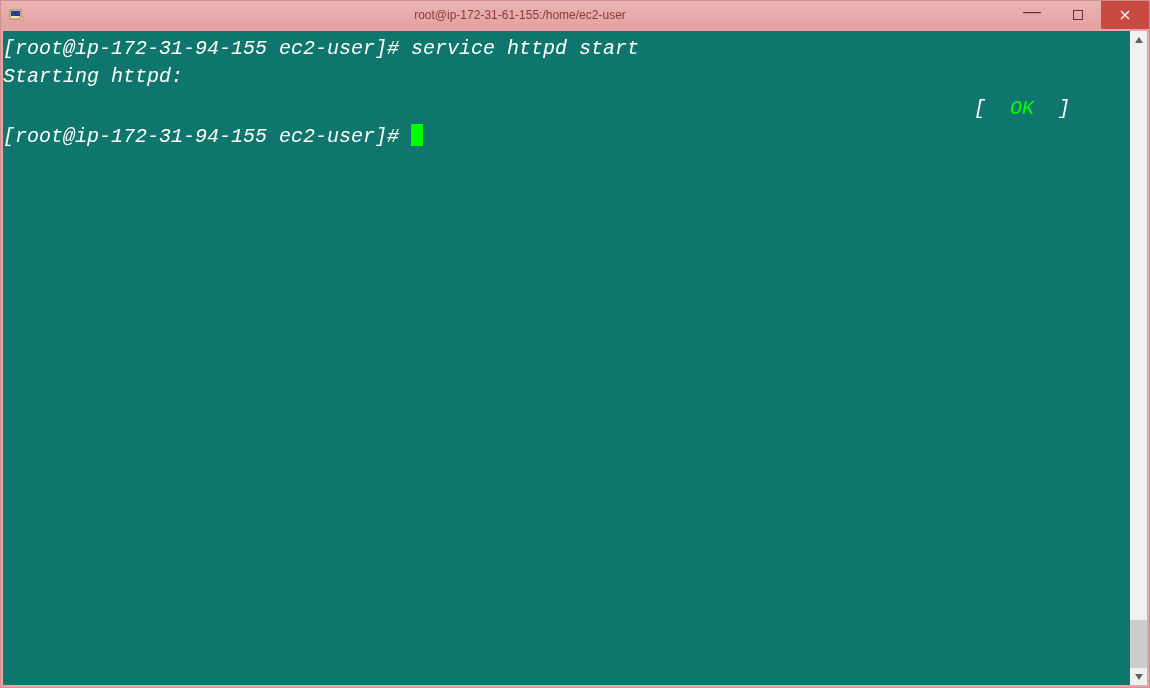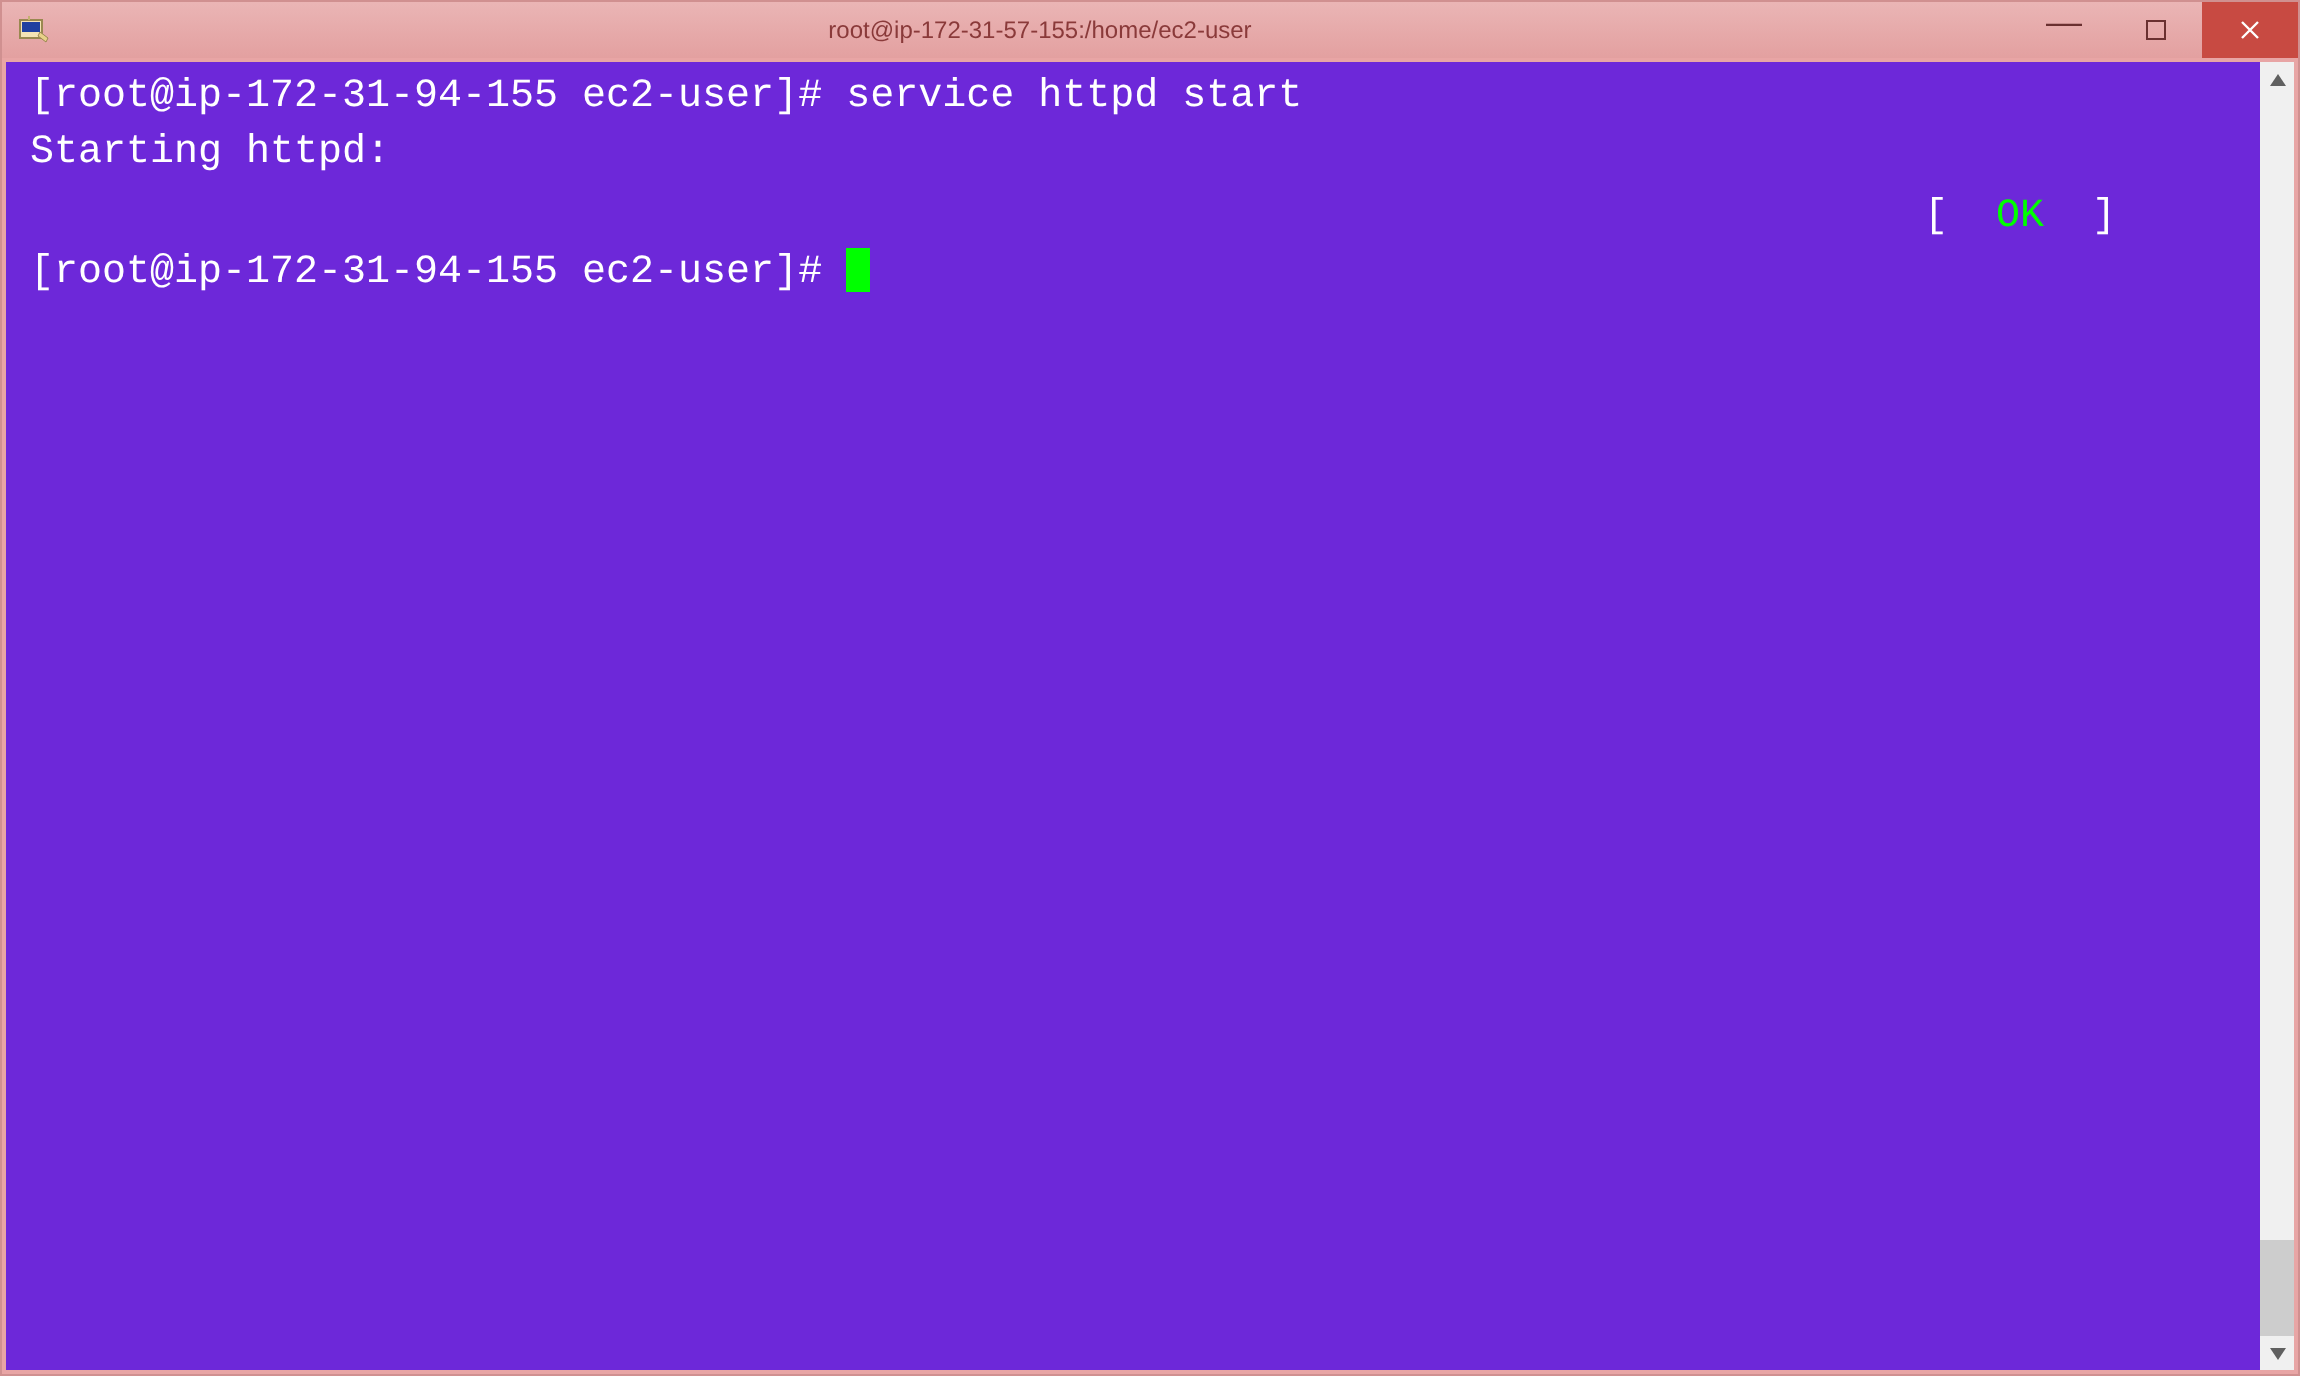--- a/index.html
+++ b/index.html
@@ -62,28 +62,29 @@
     }
     .winbtn.minimize { font-size: 18px; line-height: 0; padding-bottom: 8px; }
     .content-area {
       flex: 1;
       display: flex;
       background: #e8a5a5;
       padding: 2px 2px 2px 2px;
     }
     .terminal {
       flex: 1;
-      background: #6d28d9;
+      background: #0f766e;
       color: #fff;
       font-family: "Consolas", "Courier New", monospace;
       font-size: 20px;
       line-height: 28px;
-      padding: 4px 12px;
+      padding: 4px 0;
       position: relative;
       white-space: pre;
+      font-style: italic;
     }
     .term-line {
       display: block;
     }
     .status-line {
       display: flex;
       justify-content: space-between;
       gap: 24px;
     }
     .status-right {
@@ -137,21 +138,21 @@
 <div class="window">
   <div class="titlebar">
     <span class="app-icon">
       <svg viewBox="0 0 16 16">
         <rect x="1" y="3" width="11" height="9" fill="#f4e3b5" stroke="#9a8850" stroke-width="1"></rect>
         <rect x="2" y="4" width="9" height="5" fill="#2040a0"></rect>
         <rect x="5" y="1" width="1" height="2" fill="#c5b070"></rect>
         <path d="M11 9 L15 12 L14 14 L10 11 Z" fill="#e8d088" stroke="#9a8850" stroke-width="0.5"></path>
       </svg>
     </span>
-    <span class="title-text">root@ip-172-31-57-155:/home/ec2-user</span>
+    <span class="title-text">root@ip-172-31-61-155:/home/ec2-user</span>
     <div class="window-controls">
       <div class="winbtn minimize">—</div>
       <div class="winbtn maximize">
         <svg width="10" height="10" viewBox="0 0 10 10">
             <rect x="0.5" y="0.5" width="9" height="9" fill="none" stroke="#6a3030" stroke-width="1"></rect>
           </svg>
       </div>
       <div class="winbtn close">
         <svg width="10" height="10" viewBox="0 0 10 10">
             <path d="M1 1 L9 9 M9 1 L1 9" stroke="#fff" stroke-width="1.2"></path>

